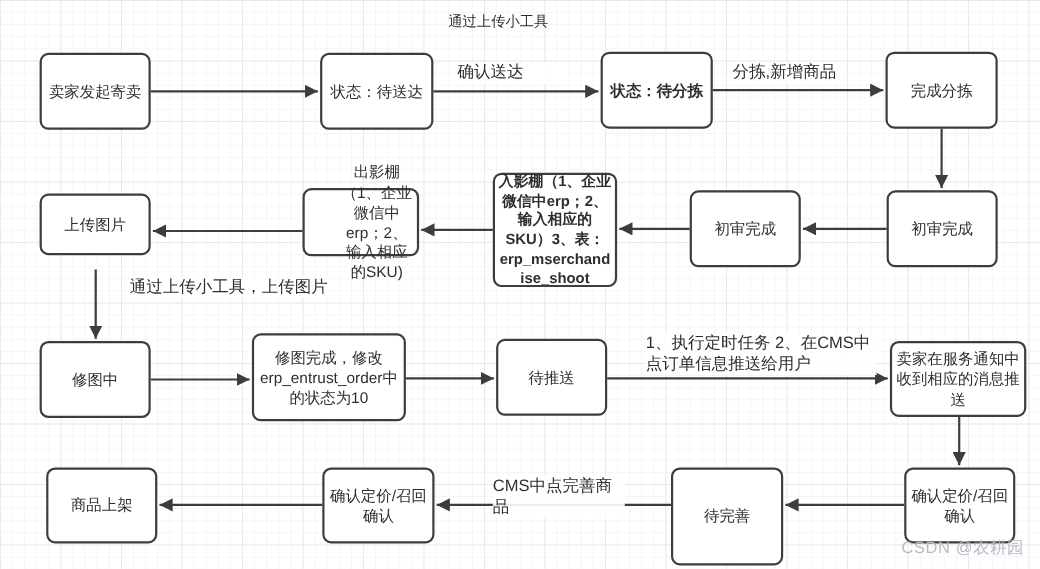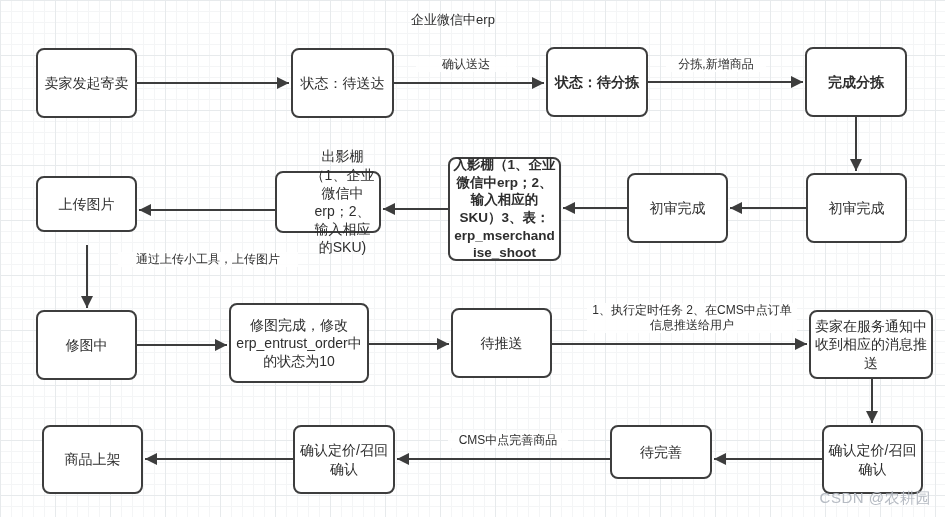--- a/index.html
+++ b/index.html
@@ -19,35 +19,35 @@
     text-align:center;font-size:13px;color:#2d2d2d;
   }
   .node{
     position:absolute;box-sizing:border-box;
     background:#ffffff;border:2px solid #3d3d3d;border-radius:8px;
     display:flex;align-items:center;justify-content:center;
     text-align:center;font-size:14px;line-height:1.3;color:#2e2e2e;
     padding:2px 3px;overflow-wrap:anywhere;word-break:break-word;
   }
   .edge-label{
-    position:absolute;font-size:12px;color:#2e2e2e;text-align:center;
+    position:absolute;font-size:15px;color:#2e2e2e;text-align:left;
     background:rgba(255,255,255,0.9);line-height:1.25;
   }
   .edges{position:absolute;left:0;top:0;pointer-events:none;}
   .watermark{
     position:absolute;right:14px;bottom:9px;
     font-size:15px;color:#b6bbc3;letter-spacing:0.5px;
   }
 </style>
 </head>
 <body>
 
 <div class="canvas">
 
-  <div class="title">企业微信中erp</div>
+  <div class="title">通过上传小工具</div>
 
   <svg class="edges" width="945" height="517">
     <defs>
       <marker id="ah" markerUnits="userSpaceOnUse" markerWidth="13" markerHeight="12" refX="12" refY="6" orient="auto">
         <path d="M0,0 L12,6 L0,12 Z" fill="#3d3d3d"></path>
       </marker>
     </defs>
     <g stroke="#3d3d3d" stroke-width="2">
       <line x1="137" y1="83" x2="289" y2="83" marker-end="url(#ah)"></line>
       <line x1="394" y1="83" x2="544" y2="83" marker-end="url(#ah)"></line>
@@ -64,36 +64,36 @@
       <line x1="872" y1="379" x2="872" y2="423" marker-end="url(#ah)"></line>
       <line x1="822" y1="459" x2="714" y2="459" marker-end="url(#ah)"></line>
       <line x1="610" y1="459" x2="397" y2="459" marker-end="url(#ah)"></line>
       <line x1="293" y1="459" x2="145" y2="459" marker-end="url(#ah)"></line>
     </g>
   </svg>
 
   <div class="node" style="left:291px;top:48px;width:103px;height:70px;">状态：待送达</div>
   <div class="node" style="left:36px;top:48px;width:101px;height:70px;">卖家发起寄卖</div>
   <div class="node" style="left:546px;top:47px;width:102px;height:70px;font-weight:bold;">状态：待分拣</div>
-  <div class="node" style="left:805px;top:47px;width:102px;height:70px;font-weight:bold;">完成分拣</div>
+  <div class="node" style="left:805px;top:47px;width:102px;height:70px;">完成分拣</div>
 
   <div class="node" style="left:36px;top:176px;width:101px;height:56px;">上传图片</div>
   <div class="node" style="left:275px;top:171px;width:106px;height:62px;padding-left:32px;">出影棚（1、企业微信中erp；2、输入相应的SKU)</div>
   <div class="node" style="left:448px;top:157px;width:113px;height:104px;font-size:13.5px;font-weight:bold;">入影棚（1、企业微信中erp；2、输入相应的SKU）3、表：erp_mserchandise_shoot</div>
   <div class="node" style="left:627px;top:173px;width:101px;height:70px;">初审完成</div>
   <div class="node" style="left:806px;top:173px;width:101px;height:70px;">初审完成</div>
 
   <div class="node" style="left:36px;top:310px;width:101px;height:70px;">修图中</div>
   <div class="node" style="left:229px;top:303px;width:140px;height:80px;">修图完成，修改erp_entrust_order中的状态为10</div>
   <div class="node" style="left:451px;top:308px;width:101px;height:70px;">待推送</div>
   <div class="node" style="left:42px;top:425px;width:101px;height:69px;">商品上架</div>
 
   <div class="node" style="left:809px;top:310px;width:124px;height:69px;">卖家在服务通知中收到相应的消息推送</div>
   <div class="node" style="left:293px;top:425px;width:102px;height:69px;">确认定价/召回确认</div>
-  <div class="node" style="left:610px;top:425px;width:102px;height:54px;">待完善</div>
+  <div class="node" style="left:610px;top:425px;width:102px;height:89px;">待完善</div>
   <div class="node" style="left:822px;top:425px;width:101px;height:69px;">确认定价/召回确认</div>
 
   <div class="edge-label" style="left:416px;top:57px;width:100px;">确认送达</div>
   <div class="edge-label" style="left:666px;top:57px;width:100px;">分拣,新增商品</div>
   <div class="edge-label" style="left:118px;top:252px;width:180px;">通过上传小工具，上传图片</div>
   <div class="edge-label" style="left:587px;top:303px;width:210px;">1、执行定时任务 2、在CMS中点订单信息推送给用户</div>
   <div class="edge-label" style="left:448px;top:433px;width:120px;">CMS中点完善商品</div>
 
   <div class="watermark">CSDN @农耕园</div>
 </div>

